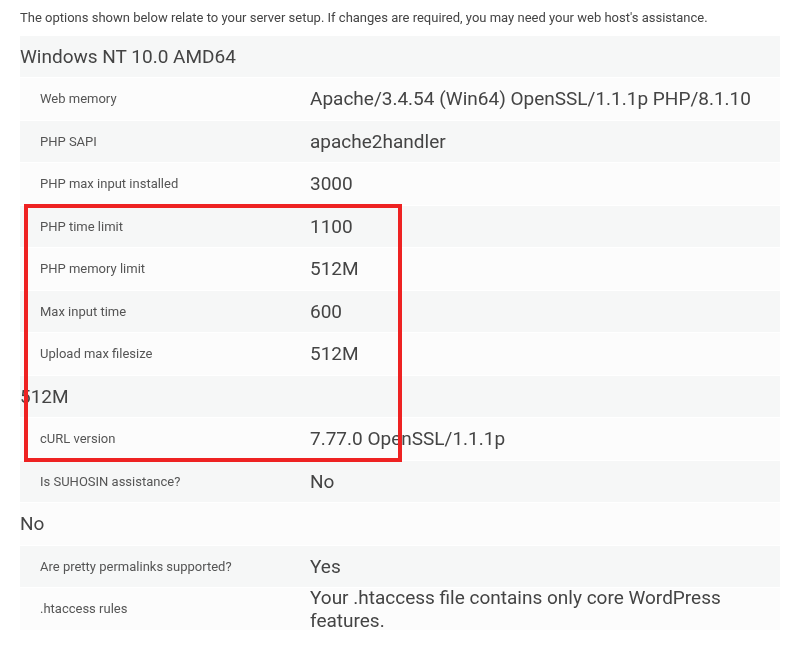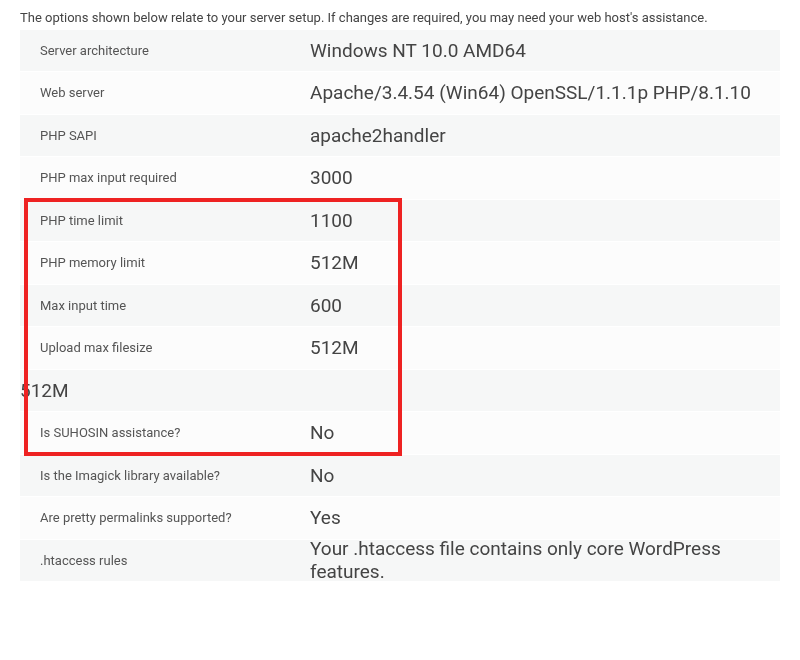--- a/index.html
+++ b/index.html
@@ -12,21 +12,21 @@
       font-size: 13px;
       color: #444;
       background: #fff;
       width: 800px;
       height: 660px;
       padding: 8px 20px;
     }
     .intro {
       font-size: 13px;
       color: #444;
-      margin-bottom: 2px;
+      margin-bottom: 8px;
       line-height: 1.5;
     }
     .table-wrap {
       position: relative;
     }
     .table {
       width: 100%;
       border-collapse: collapse;
       background: #f9f9f9;
     }
@@ -60,33 +60,32 @@
     }
   </style>
 </head>
 <body>
 
 <p class="intro">The options shown below relate to your server setup. If changes are required, you may need your web host's assistance.</p>
 
 <div class="table-wrap">
   <div class="table" id="table">
       <div class="row">
-        <div class="label-cell">Server architecture</div>
         <div class="value-cell">Windows NT 10.0 AMD64</div>
       </div>
       <div class="row">
-        <div class="label-cell">Web server</div>
+        <div class="label-cell">Web memory</div>
         <div class="value-cell">Apache/3.4.54 (Win64) OpenSSL/1.1.1p PHP/8.1.10</div>
       </div>
       <div class="row">
         <div class="label-cell">PHP SAPI</div>
         <div class="value-cell">apache2handler</div>
       </div>
       <div class="row">
-        <div class="label-cell">PHP max input required</div>
+        <div class="label-cell">PHP max input installed</div>
         <div class="value-cell">3000</div>
       </div>
       <div class="row">
         <div class="label-cell">PHP time limit</div>
         <div class="value-cell">1100</div>
       </div>
       <div class="row">
         <div class="label-cell">PHP memory limit</div>
         <div class="value-cell">512M</div>
       </div>
@@ -95,25 +94,28 @@
         <div class="value-cell">600</div>
       </div>
       <div class="row">
         <div class="label-cell">Upload max filesize</div>
         <div class="value-cell">512M</div>
       </div>
       <div class="row">
         <div class="value-cell">512M</div>
       </div>
       <div class="row">
+        <div class="label-cell">cURL version</div>
+        <div class="value-cell">7.77.0 OpenSSL/1.1.1p</div>
+      </div>
+      <div class="row">
         <div class="label-cell">Is SUHOSIN assistance?</div>
         <div class="value-cell">No</div>
       </div>
       <div class="row">
-        <div class="label-cell">Is the Imagick library available?</div>
         <div class="value-cell">No</div>
       </div>
       <div class="row">
         <div class="label-cell">Are pretty permalinks supported?</div>
         <div class="value-cell">Yes</div>
       </div>
       <div class="row">
         <div class="label-cell">.htaccess rules</div>
         <div class="value-cell">Your .htaccess file contains only core WordPress features.</div>
       </div>

